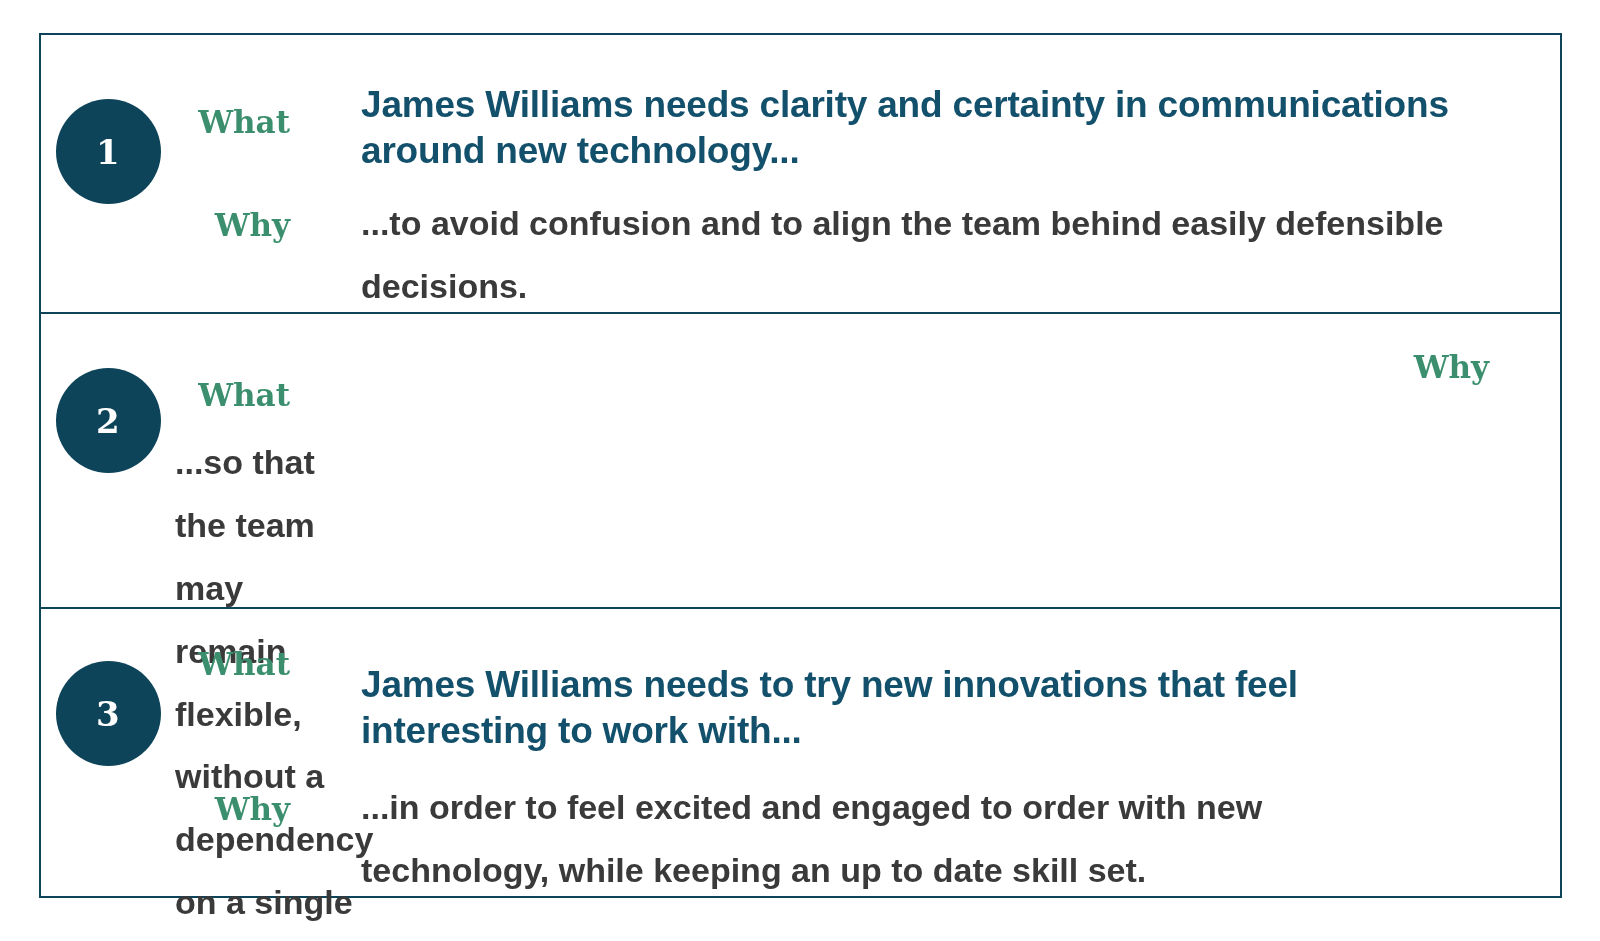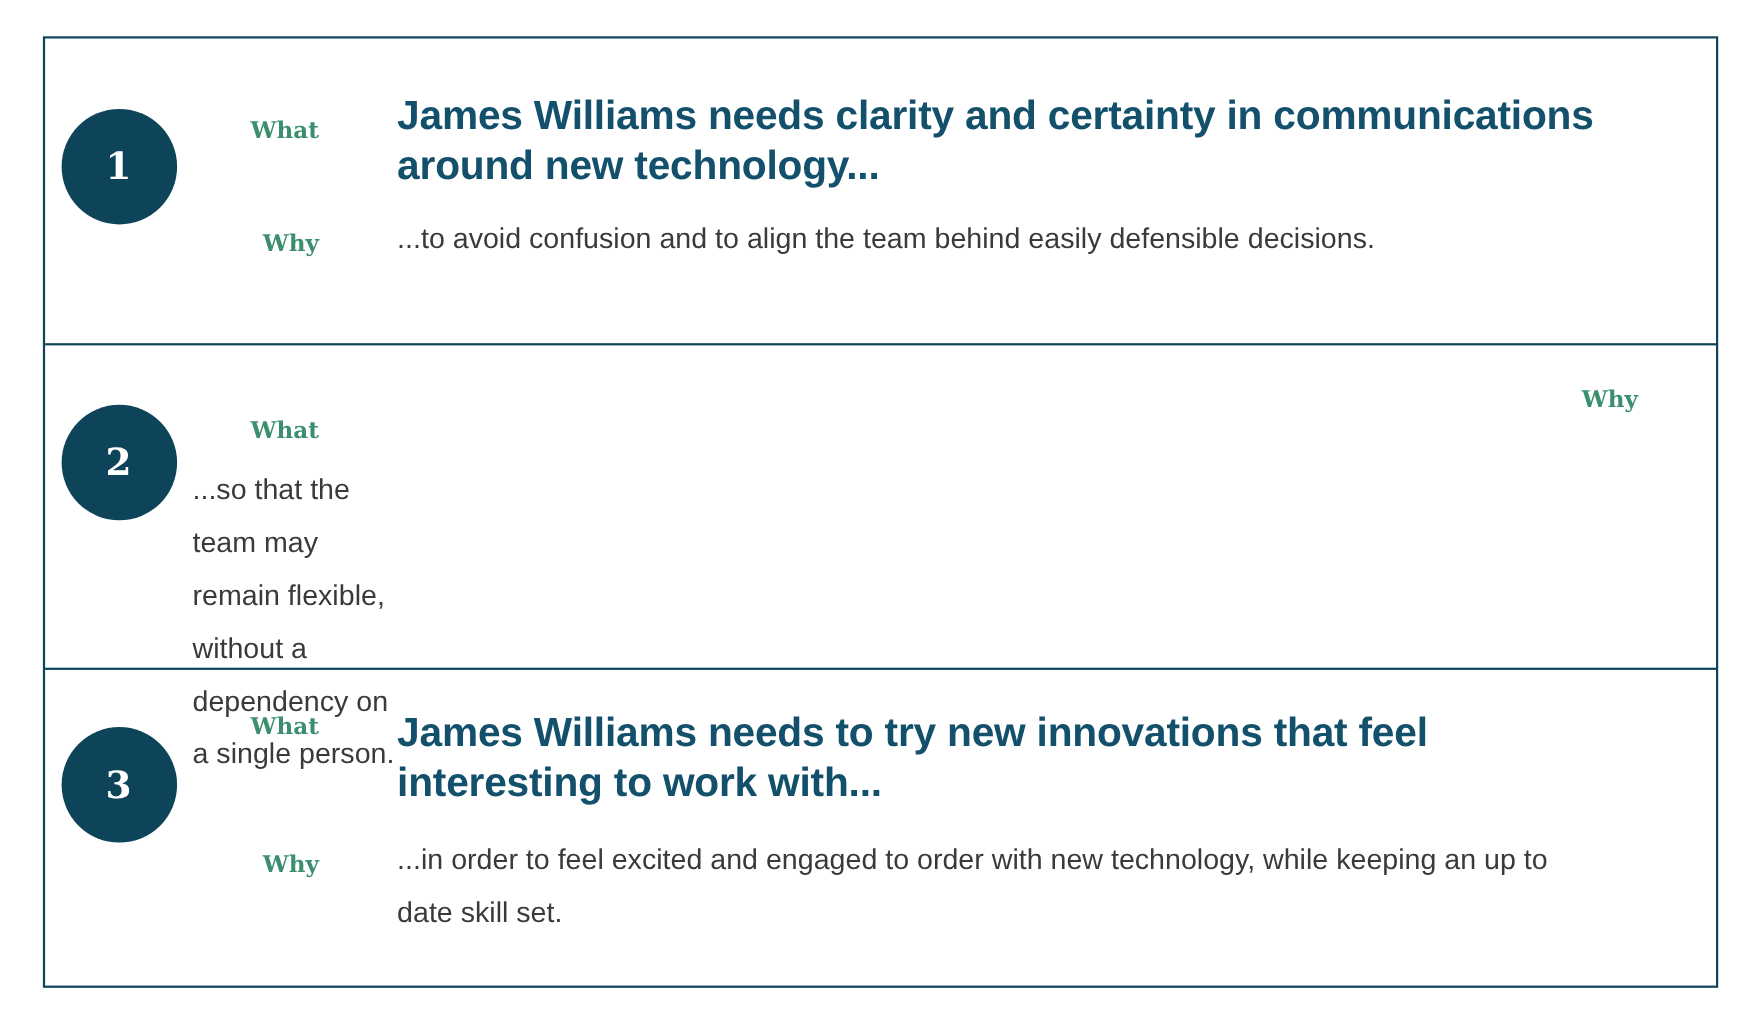--- a/index.html
+++ b/index.html
@@ -72,60 +72,60 @@
   .pair-grid {
     flex: 1 1 auto;
     display: grid;
     grid-template-columns: 186px 1fr;
     column-gap: 0;
   }
 
   .pair-label {
     font-family: "DejaVu Serif", "Liberation Serif", serif;
     font-weight: bold;
-    font-size: 21px;
+    font-size: 31px;
     color: #3c8f6e;
     text-align: right;
     padding-right: 71px;
     white-space: nowrap;
     line-height: 1;
   }
 
   .what-heading {
     font-family: "Liberation Sans Narrow", "Liberation Sans", sans-serif;
     font-weight: bold;
     font-size: 37px;
     line-height: 1.24;
     color: #13506b;
     letter-spacing: -0.2px;
     max-width: 1115px;
   }
 
   .why-body {
     font-family: "Liberation Sans Narrow", "Liberation Sans", sans-serif;
-    font-weight: normal;
-    font-size: 26px;
+    font-weight: bold;
+    font-size: 34px;
     line-height: 1.85;
     color: #3a3a3a;
     max-width: 1090px;
   }
 
   
   .row-1 .cell-what-label { padding-top: 72px; }
   .row-1 .cell-what-text  { padding-top: 47px; }
   .row-1 .cell-why-label  { padding-top: 36px; }
   .row-1 .cell-why-text   { padding-top: 18px; }
 
   .row-2 .cell-what-label { padding-top: 66px; }
   .row-2 .cell-what-text  { padding-top: 60px; }
   .row-2 .cell-why-label  { padding-top: 38px; }
   .row-2 .cell-why-text   { padding-top: 20px; }
 
   .row-3 .cell-what-label { padding-top: 40px; }
-  .row-3 .cell-what-text  { padding-top: 34px; }
+  .row-3 .cell-what-text  { padding-top: 34px; margin-top: 19px; }
   .row-3 .cell-why-label  { padding-top: 40px; }
   .row-3 .cell-why-text   { padding-top: 22px; }
 </style>
 </head>
 <body>
 
 <div class="needs-board">
 
   <div class="need-row row-1">
     <div class="badge-col">

